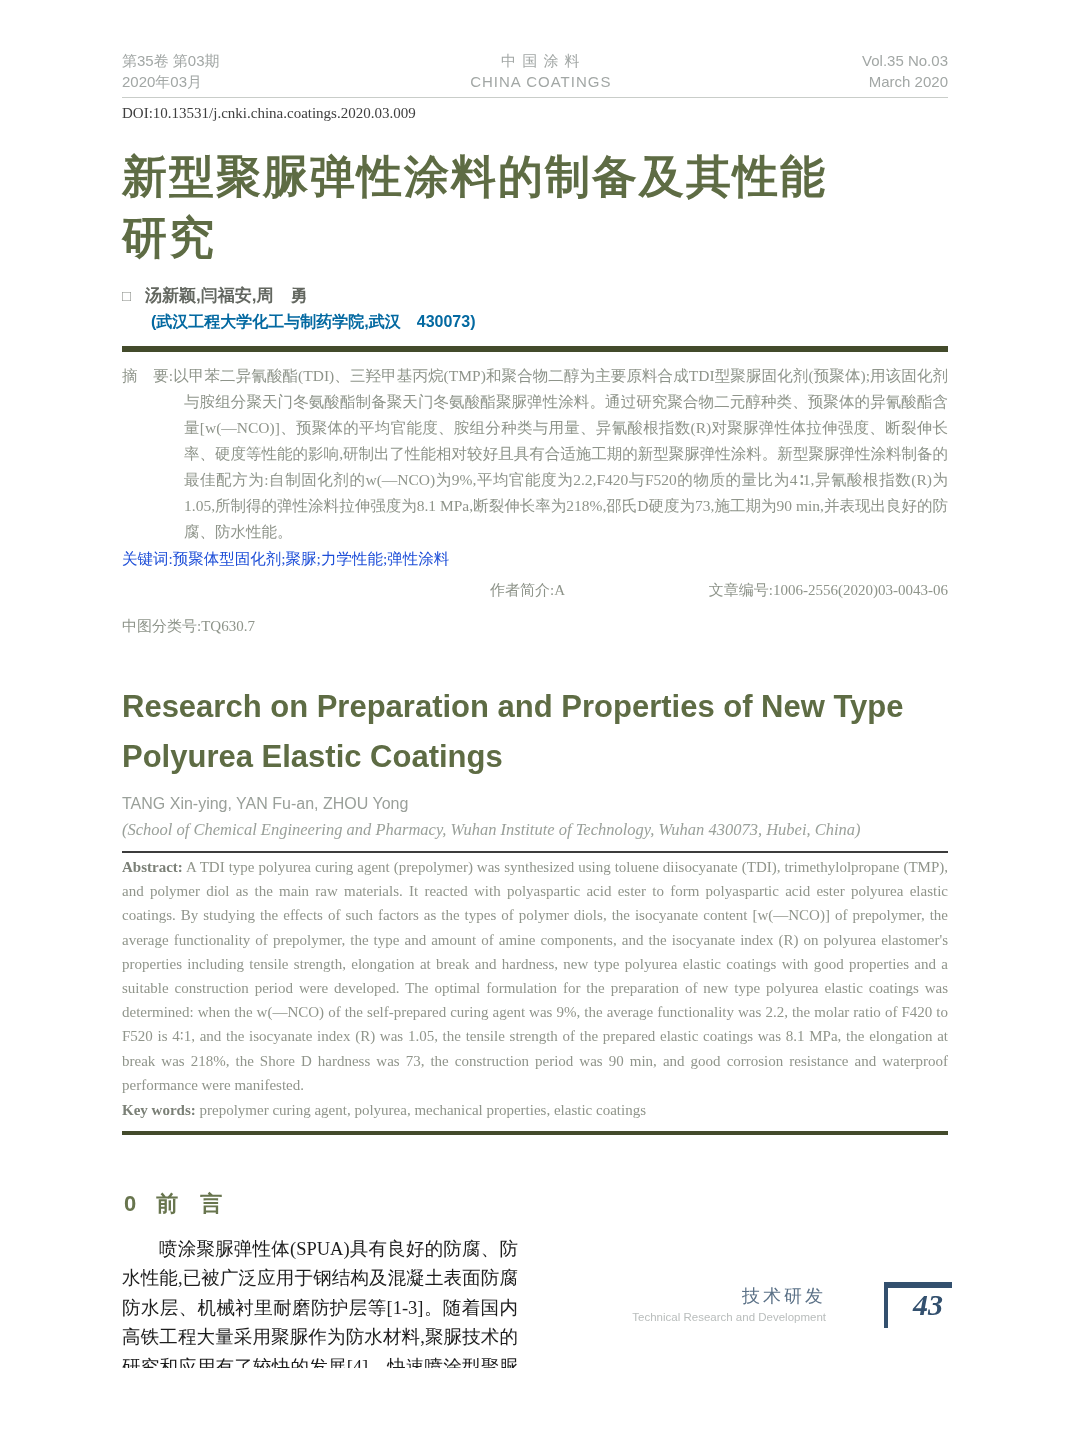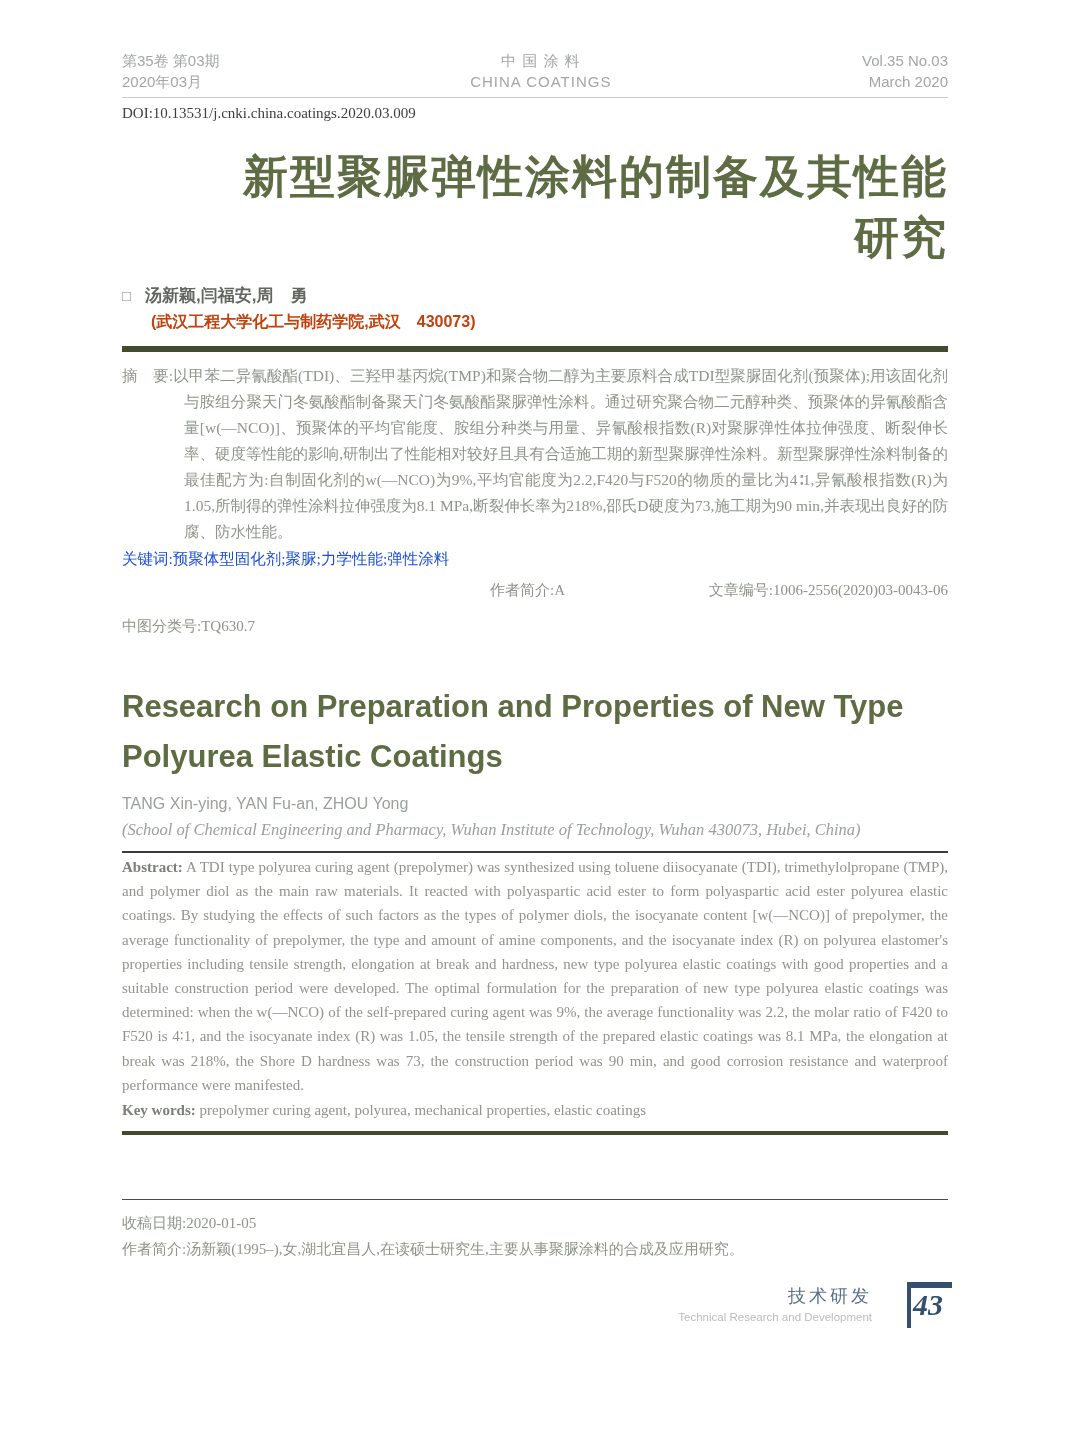--- a/index.html
+++ b/index.html
@@ -14,25 +14,25 @@
   
   .jheader { display:flex; justify-content:space-between; align-items:flex-start;
              font-size:15px; line-height:21px; color:#a2a7a5; }
   .jheader .hcenter { text-align:center; letter-spacing:1px; }
   .jheader .hright  { text-align:right; }
   .header-rule { border-top:1px solid #c9cdc9; margin-top:5px; }
   .doi { font-size:15px; color:#3e3e3e; margin-top:7px; font-family:"Liberation Serif", serif; }
 
   
   .title-cn { margin-top:24px; font-size:45px; font-weight:bold; color:#5e6c44;
-              line-height:61px; letter-spacing:2px;text-align:right; }
+              line-height:61px; letter-spacing:2px; }
   .authors-row { margin-top:16px; display:flex; align-items:center;
                  font-size:17px; font-weight:bold; color:#636760; }
   .author-marker { font-size:15px; color:#8a8e88; margin-right:14px; font-weight:normal; }
-  .affil-cn { margin-top:5px; padding-left:29px; font-size:16px; font-weight:bold; color:#c2410c; }
+  .affil-cn { margin-top:5px; padding-left:29px; font-size:16px; font-weight:bold; color:#0369a1; }
   .rule-thick { height:6px; background:#434b2b; margin-top:13px; }
 
   
   .abstract-cn { margin-top:11px; font-size:15.5px; line-height:26px; color:#8e948a;
                  text-align:justify; padding-left:62px; text-indent:-62px;
                  font-family:"Liberation Serif", serif; }
   .keywords-cn { margin-top:1px; font-size:15.5px; line-height:26px; color:#1d4ed8;
                  font-family:"Liberation Serif", serif; }
   .class-row { display:flex; margin-top:9px; font-size:15px; color:#8e948a;
                font-family:"Liberation Serif", serif; }
@@ -68,21 +68,21 @@
   .footnote { margin-top:10px; font-size:15px; line-height:26px; color:#8e948a;
               font-family:"Liberation Serif", serif; }
 
   
   .footer-right { position:absolute; right:120px; bottom:40px;
                   display:flex; align-items:flex-end;gap:25px; }
   .footer-labels { text-align:right; margin-right:10px; padding-bottom:5px; }
   .footer-cn { font-size:18px; color:#5a7086; letter-spacing:3px; }
   .footer-en { font-size:11.5px; color:#b9bdbc; margin-top:3px; }
   .page-box { border-top:6px solid #33506e; border-left:4px solid #33506e;
-              padding:1px 9px 7px 2px; }
+              padding:1px 9px 7px 25px;margin-left:23px; }
   .page-num { font-family:"Liberation Serif", serif; font-style:italic;
               font-weight:bold; font-size:30px; color:#33506e; line-height:32px; }
 </style>
 </head>
 <body>
 
 <div class="page">
   <div class="content">
 
     <div class="jheader">
@@ -127,20 +127,26 @@
     </h2>
     <div class="authors-en">TANG Xin-ying, YAN Fu-an, ZHOU Yong</div>
     <div class="affil-en">(School of Chemical Engineering and Pharmacy, Wuhan Institute of Technology, Wuhan 430073, Hubei, China)</div>
     <div class="rule-thin"></div>
 
     <p class="abstract-en"><span class="lbl">Abstract:</span><span> A TDI type polyurea curing agent (prepolymer) was synthesized using toluene diisocyanate (TDI), trimethylolpropane (TMP), and polymer diol as the main raw materials. It reacted with polyaspartic acid ester to form polyaspartic acid ester polyurea elastic coatings. By studying the effects of such factors as the types of polymer diols, the isocyanate content [w(—NCO)] of prepolymer, the average functionality of prepolymer, the type and amount of amine components, and the isocyanate index (R) on polyurea elastomer's properties including tensile strength, elongation at break and hardness, new type polyurea elastic coatings with good properties and a suitable construction period were developed. The optimal formulation for the preparation of new type polyurea elastic coatings was determined: when the w(—NCO) of the self-prepared curing agent was 9%, the average functionality was 2.2, the molar ratio of F420 to F520 is 4∶1, and the isocyanate index (R) was 1.05, the tensile strength of the prepared elastic coatings was 8.1 MPa, the elongation at break was 218%, the Shore D hardness was 73, the construction period was 90 min, and good corrosion resistance and waterproof performance were manifested.</span></p>
     <p class="keywords-en"><span class="lbl">Key words:</span><span> prepolymer curing agent, polyurea, mechanical properties, elastic coatings</span></p>
     <div class="rule-thick2"></div>
 
     <div class="body-cols">
+      <div class="col">
+        <div class="section-heading">
+          <span class="num">0</span><span>前　言</span>
+        </div>
+        <p class="para-first">喷涂聚脲弹性体(SPUA)具有良好的防腐、防水性能,已被广泛应用于钢结构及混凝土表面防腐防水层、机械衬里耐磨防护层等[1-3]。随着国内高铁工程大量采用聚脲作为防水材料,聚脲技术的研究和应用有了较快的发展[4]。快速喷涂型聚脲[5]的固化时间非常</p>
+      </div>
     </div>
 
     <div class="footnote-rule"></div>
     <div class="footnote">
       <div>收稿日期:2020-01-05</div>
       <div>作者简介:汤新颖(1995–),女,湖北宜昌人,在读硕士研究生,主要从事聚脲涂料的合成及应用研究。</div>
     </div>
   </div>
 
   <div class="footer-right">

